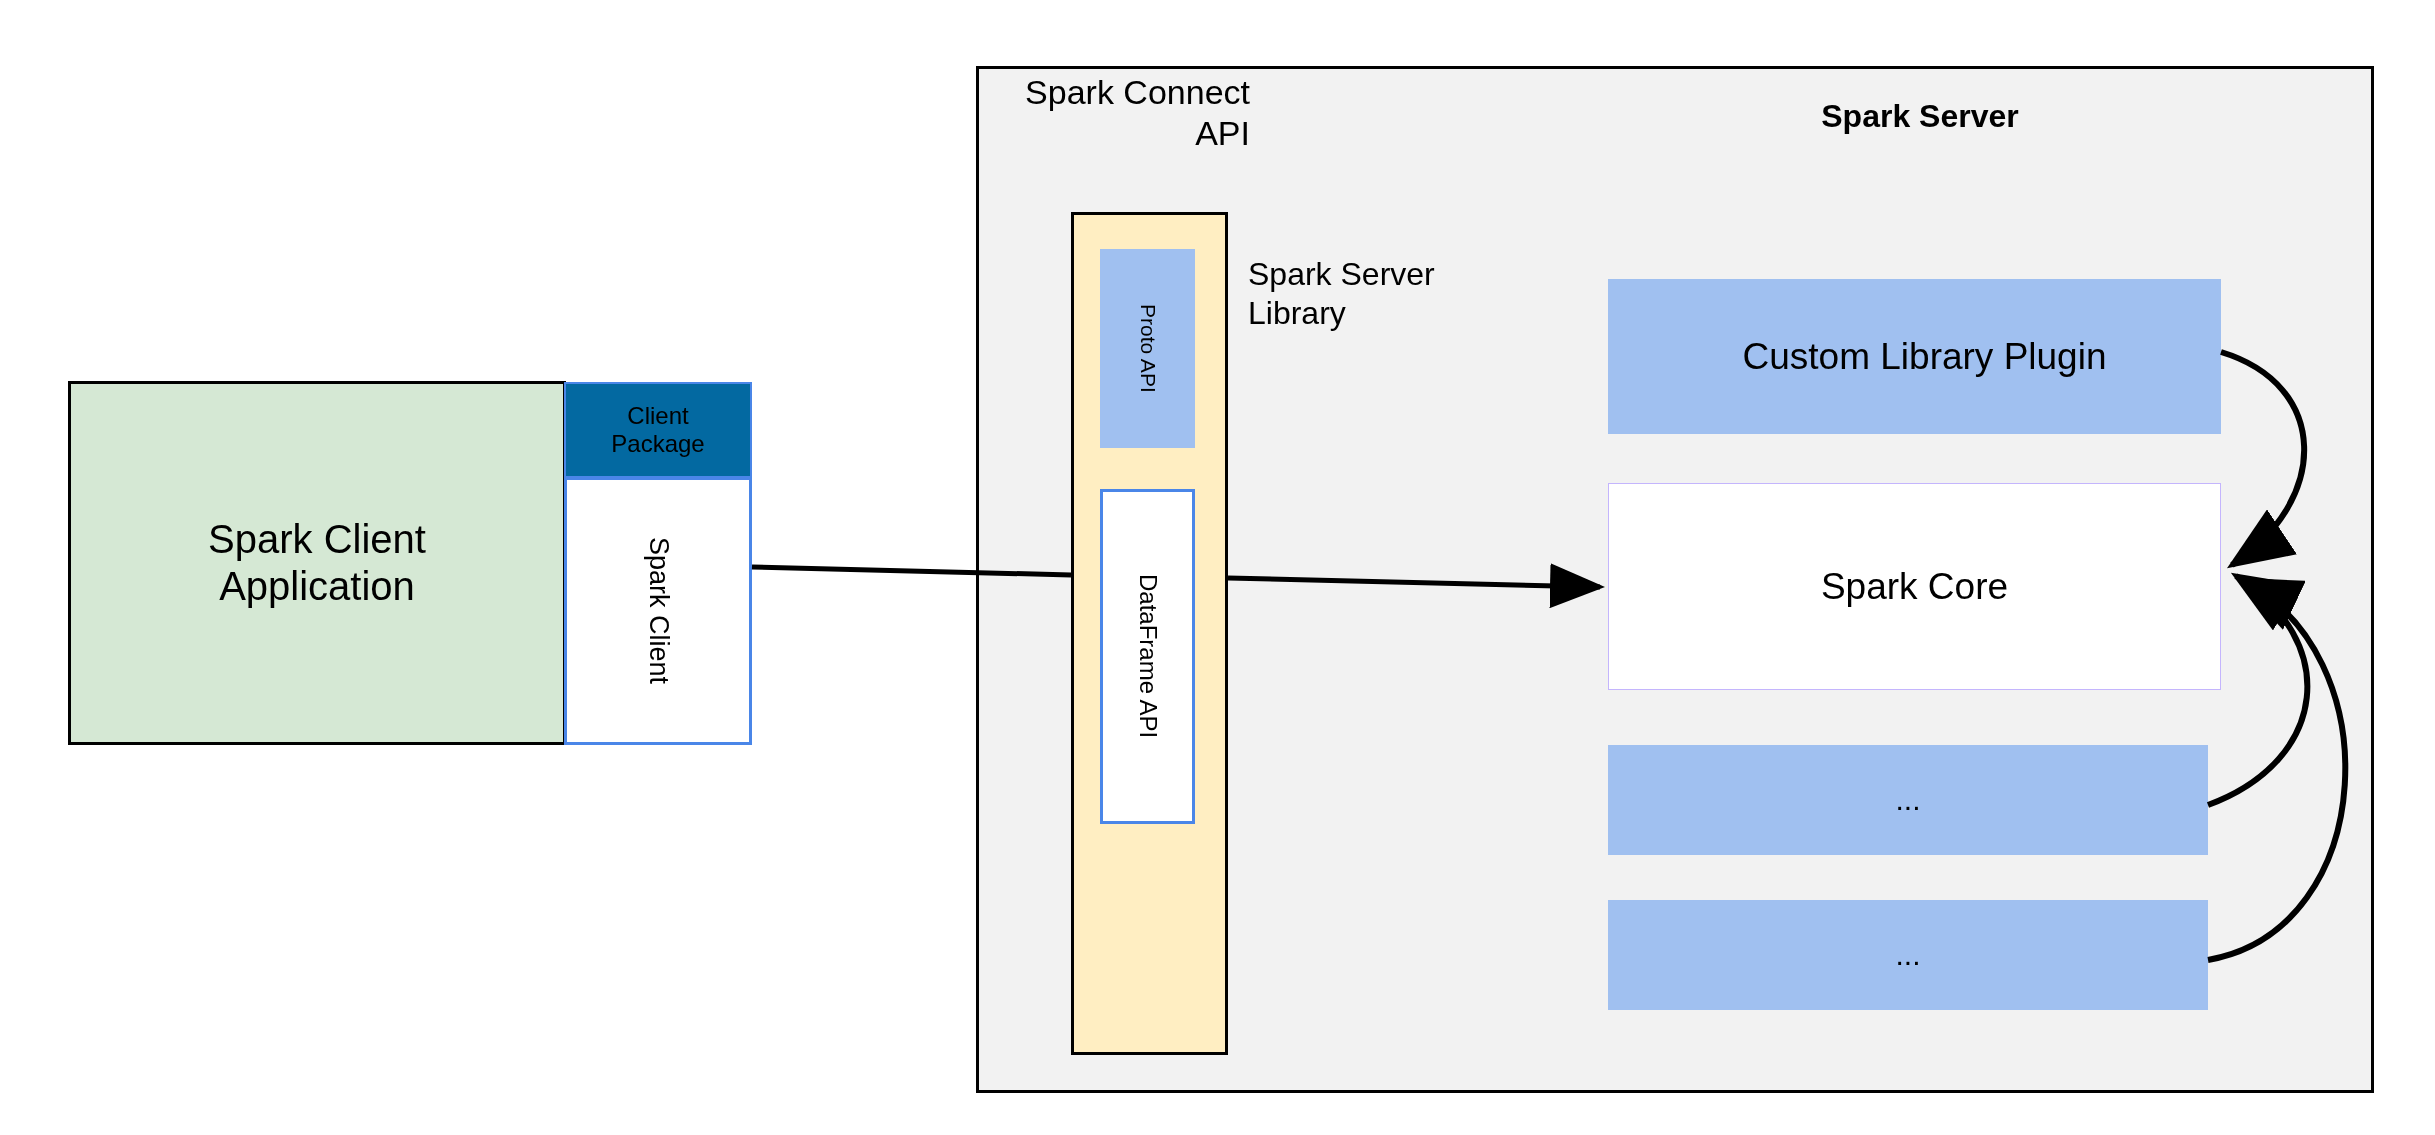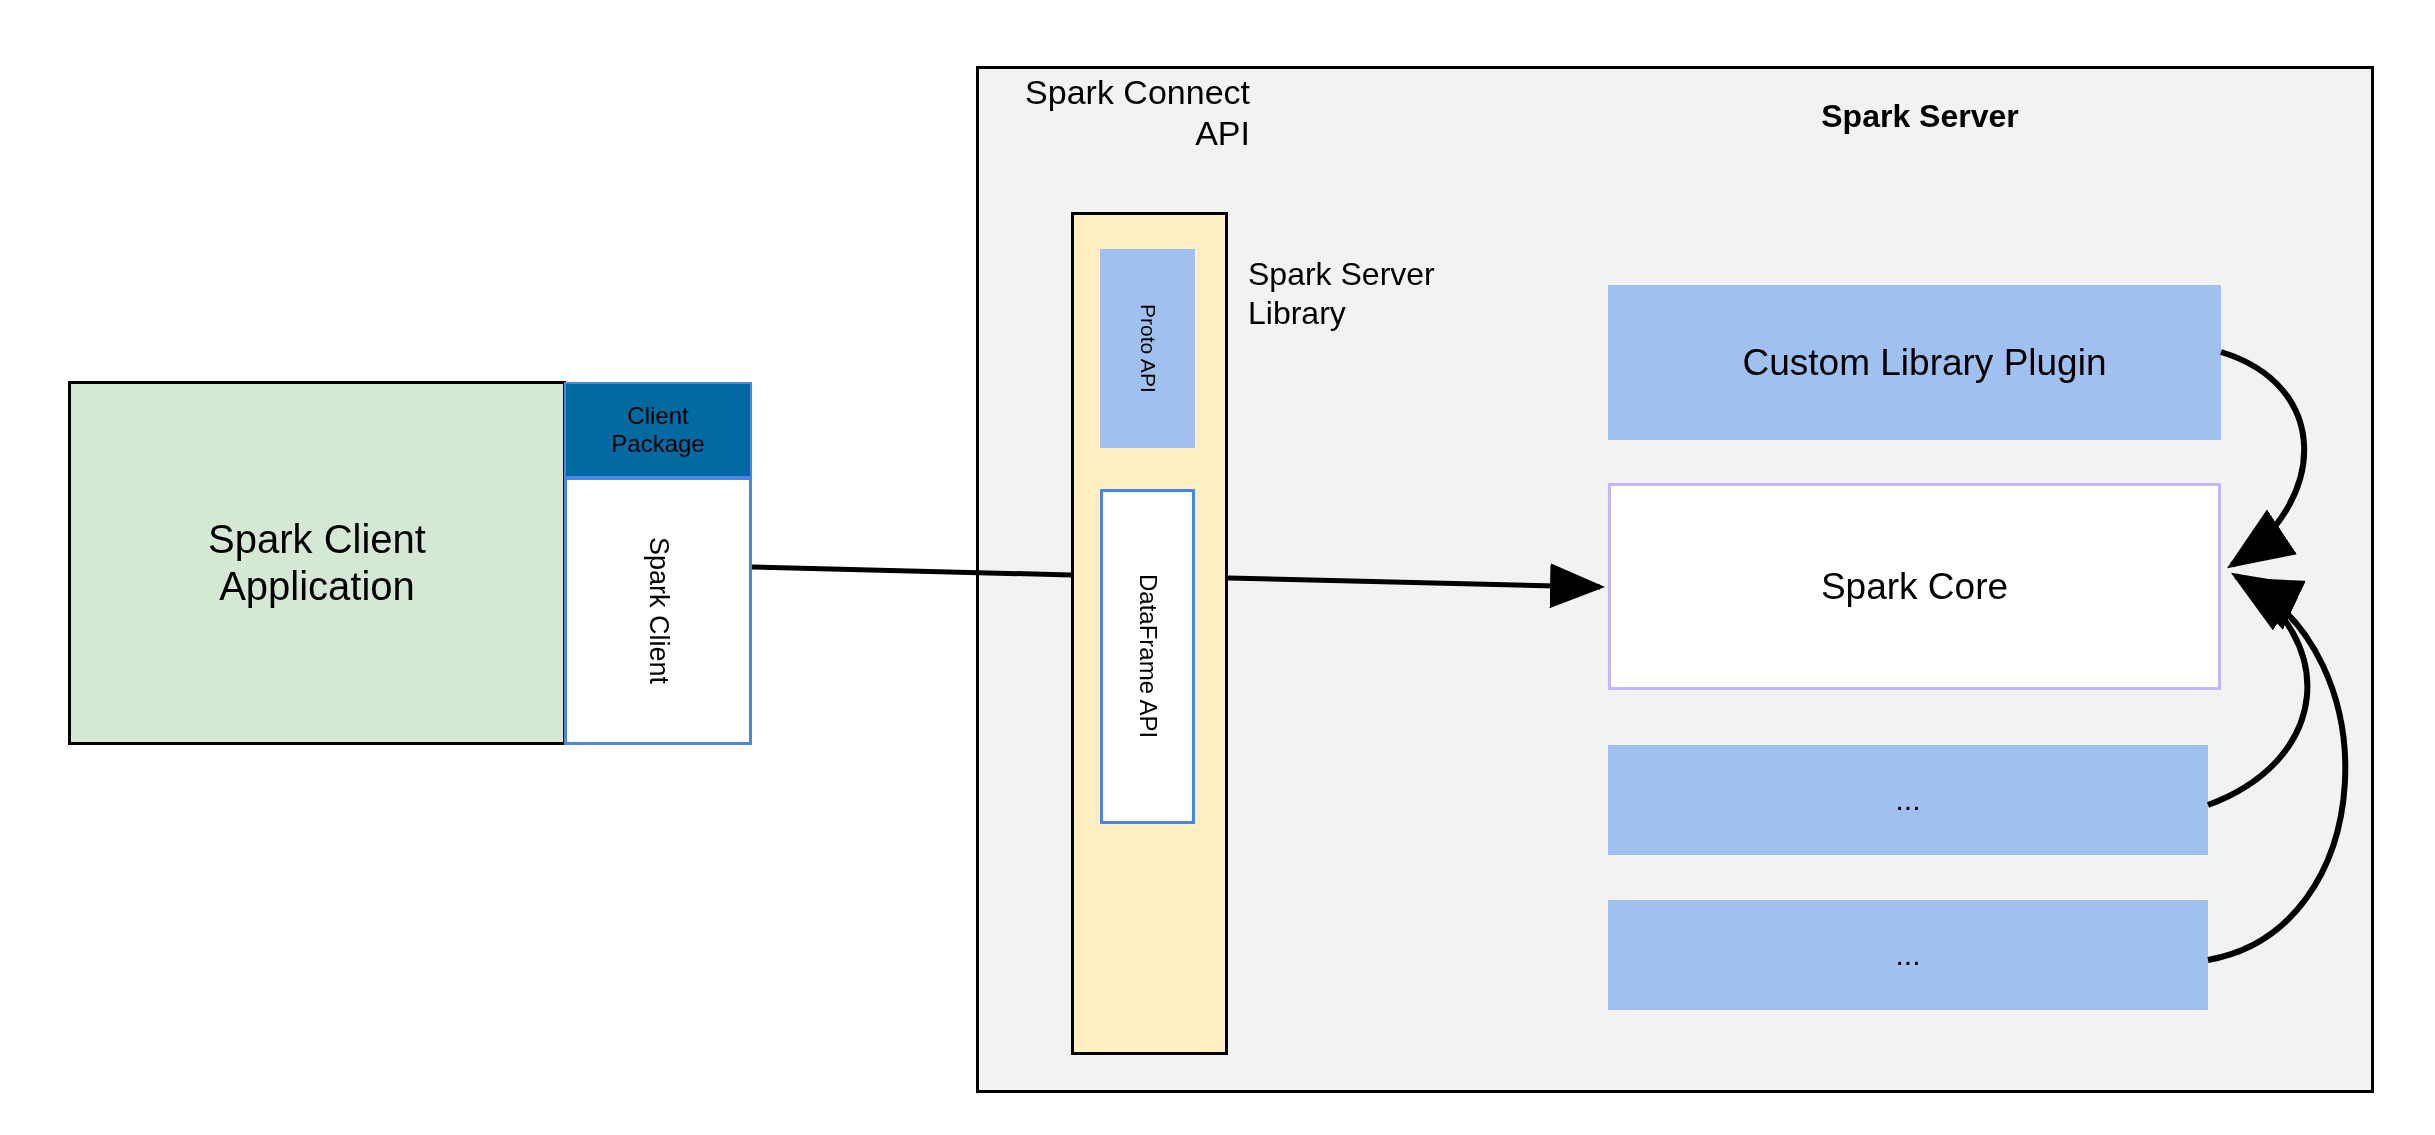--- a/index.html
+++ b/index.html
@@ -120,31 +120,31 @@
     font-size: 24px;
   }
   #dataframe-api-label {
     writing-mode: vertical-rl;
     text-orientation: mixed;
     white-space: nowrap;
   }
 
   
   #custom-library-plugin-box {
-    left: 1608px; top: 285px; width: 613px; height: 155px;
+    left: 1608px; top: 279px; width: 613px; height: 155px;
     background: #a0c0f0;
     border: none;
     font-size: 37px;
     padding-left: 20px;
   }
 
   #spark-core-box {
     left: 1608px; top: 483px; width: 613px; height: 207px;
     background: #ffffff;
-    border: 3px solid #c4b5fd;
+    border: 1px solid #c4b5fd;
     font-size: 37px;
   }
 
   #ellipsis-box-1 {
     left: 1608px; top: 745px; width: 600px; height: 110px;
     background: #a0c0f0;
     border: none;
     font-size: 30px;
   }
 

